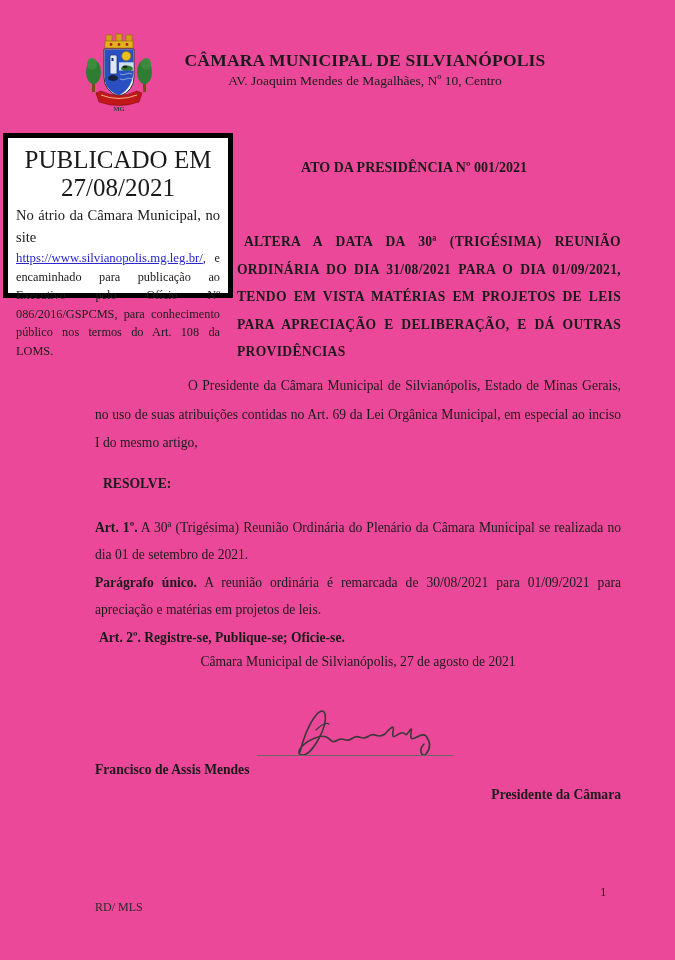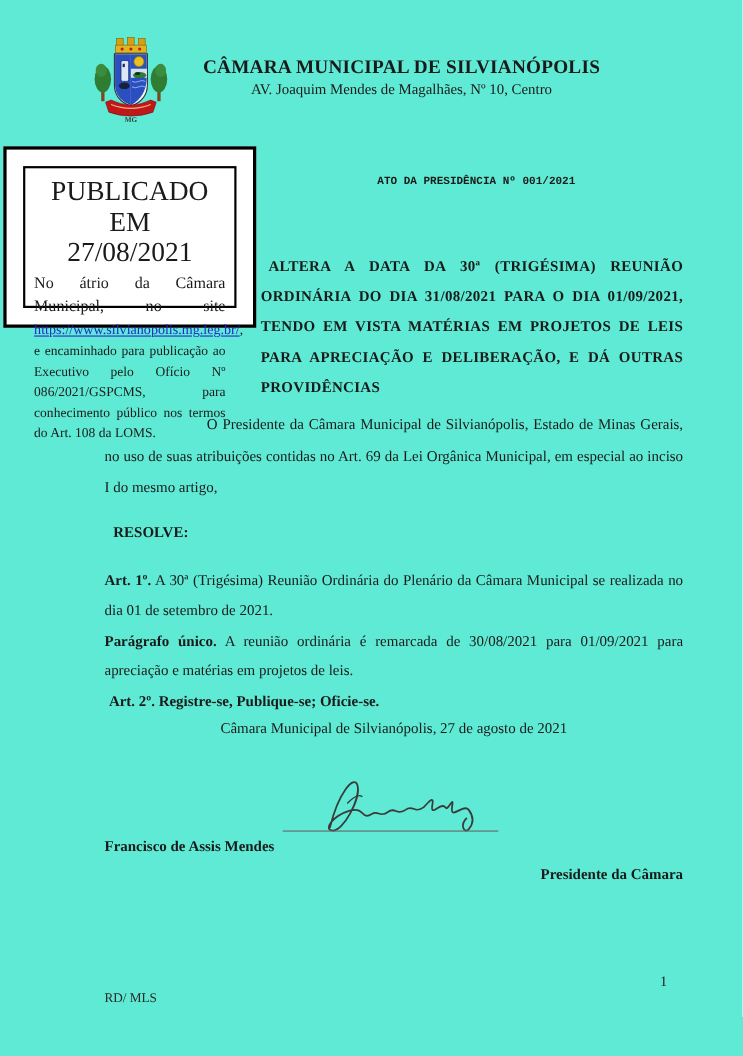--- a/index.html
+++ b/index.html
@@ -1,56 +1,56 @@
 <!DOCTYPE html>
 <html lang="pt"><head>
 <meta charset="utf-8">
 <style>
   * { box-sizing: border-box; }
   html, body { margin: 0; padding: 0; background: #ffffff; }
   .page {
     position: relative;
     width: 675px;
     height: 960px;
-    background: #5eead4;
+    background: #ec4899;
     font-family: "Liberation Serif", "DejaVu Serif", serif;
     color: #1a1a1a;
     overflow: hidden;
   }
 
   
   .crest { position: absolute; left: 85px; top: 32px; width: 68px; height: 80px; }
   .header-text {
     position: absolute; left: 110px; top: 50px; width: 510px;
     text-align: center; line-height: 1.25;
   }
   .org-name   { font-size: 17.5px; font-weight: bold; letter-spacing: .2px; }
   .state-name { font-size: 13.5px; margin-top: 3px; }
   .address    { font-size: 13.5px; margin-top: 1px; }
 
   
   .stamp-outer {
     position: absolute; left: 3px; top: 133px; width: 230px; height: 165px;
-    border: 3px solid #000; padding: 15px; background: #fff;
+    border: 3px solid #000; padding: 0; background: #fff;
   }
   .stamp-inner {
     width: 100%; height: 100%;
     border: 2px solid #000;
     padding: 8px 8px 4px 8px;
   }
   .stamp-title { text-align: center; font-size: 25px; line-height: 1.1; }
   .stamp-date  { text-align: center; font-size: 25px; line-height: 1.1; margin-bottom: 4px; }
   .stamp-note  { text-align: justify; font-size: 12.3px; line-height: 1.5; }
   .stamp-lead  { font-size: 14.6px; }
   .stamp-link  { color: #2727cc; text-decoration: underline; cursor: pointer; font-size: 12.8px; }
 
   
   .act-title {
-    position: absolute; left: 241px; top: 160px; width: 384px;
-    text-align: center; font-weight: bold; font-size: 10px; font-family: Liberation Mono, monospace;
+    position: absolute; left: 222px; top: 160px; width: 384px;
+    text-align: center; font-weight: bold; font-size: 14px;
   }
   .act-summary {
     position: absolute; left: 237px; top: 228px; width: 384px;
     font-weight: bold; font-size: 13.6px; line-height: 27.5px;
     text-align: justify; text-indent: 7px; letter-spacing: .3px;
   }
   .act-preamble {
     position: absolute; left: 95px; top: 372px; width: 526px;
     font-size: 13.6px; line-height: 28.5px; text-align: justify;
     text-indent: 93px;
@@ -133,21 +133,21 @@
 
   <div class="header-text">
     <div class="org-name">CÂMARA MUNICIPAL DE SILVIANÓPOLIS</div>
     <div class="address">AV. Joaquim Mendes de Magalhães, Nº 10, Centro</div>
   </div>
 
   <div class="stamp-outer">
     <div class="stamp-inner">
       <div class="stamp-title">PUBLICADO EM</div>
       <div class="stamp-date">27/08/2021</div>
-      <div class="stamp-note"><span class="stamp-lead">No átrio da Câmara Municipal, no site </span><a class="stamp-link">https://www.silvianopolis.mg.leg.br/</a><span>, e encaminhado para publicação ao Executivo pelo Ofício Nº 086/2021/GSPCMS, para conhecimento público nos termos do Art. 108 da LOMS.</span></div>
+      <div class="stamp-note"><span class="stamp-lead">No átrio da Câmara Municipal, no site </span><a class="stamp-link">https://www.silvianopolis.mg.leg.br/</a><span>, e encaminhado para publicação ao Executivo pelo Ofício Nº 086/2016/GSPCMS, para conhecimento público nos termos do Art. 108 da LOMS.</span></div>
     </div>
   </div>
 
   <div class="act-title">ATO DA PRESIDÊNCIA Nº 001/2021</div>
 
   <div class="act-summary">ALTERA A DATA DA 30ª (TRIGÉSIMA) REUNIÃO ORDINÁRIA DO DIA 31/08/2021 PARA O DIA 01/09/2021, TENDO EM VISTA MATÉRIAS EM PROJETOS DE LEIS PARA APRECIAÇÃO E DELIBERAÇÃO, E DÁ OUTRAS PROVIDÊNCIAS</div>
 
   <div class="act-preamble">O Presidente da Câmara Municipal de Silvianópolis, Estado de Minas Gerais, no uso de suas atribuições contidas no Art. 69 da Lei Orgânica Municipal, em especial ao inciso I do mesmo artigo,</div>
 
   <div class="resolve">RESOLVE:</div>

